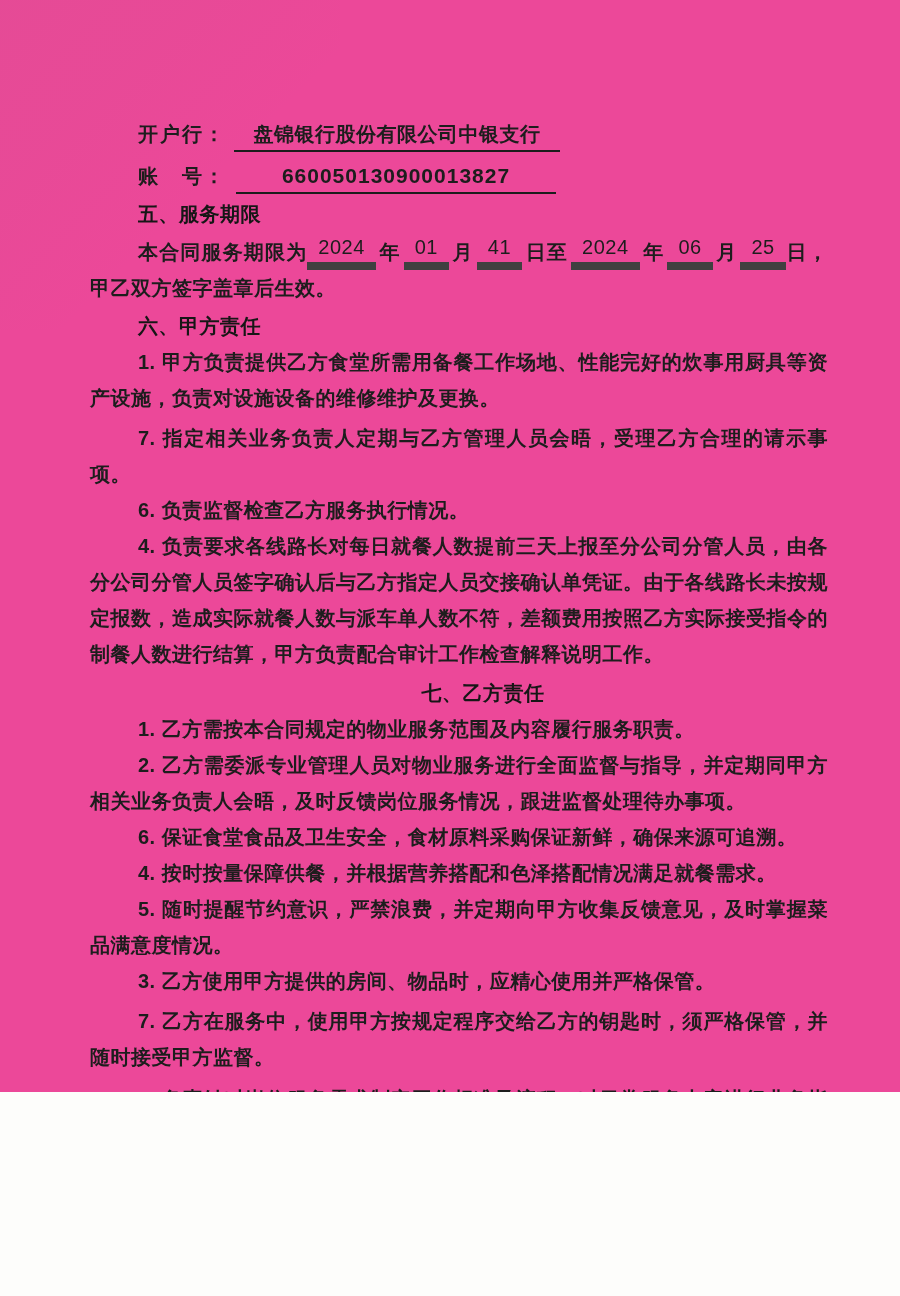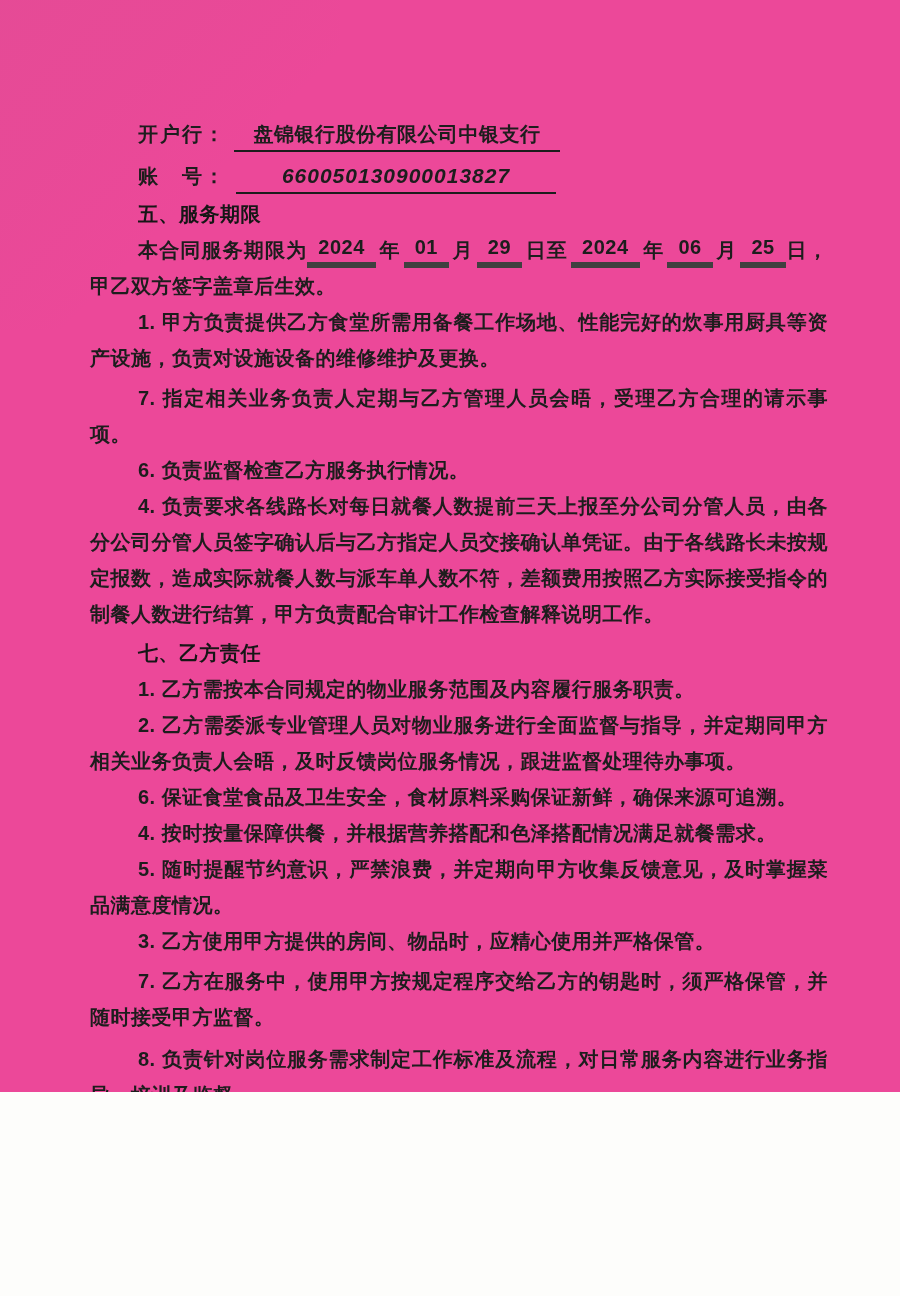--- a/index.html
+++ b/index.html
@@ -69,34 +69,33 @@
     padding: 0 10px;
     font-weight: 700;
   }
   .acct-val {
     min-width: 300px;
     margin-left: 10px;
     padding: 0 10px;
     font-weight: 700;
     letter-spacing: 1px;
     font-size: 21px;
-    font-style: italic;
   }
   .u {
     display: inline-block;
-    border-bottom: 6px solid #404040;
+    border-bottom: 8px solid #404040;
     padding: 0 11px;
     text-indent: 0;
     line-height: 30px;
-    font-weight: 700;
+    font-weight: 400;
     vertical-align: bottom;
   }
   .unit { margin: 0 3px; }
   .mt2 { margin-top: 2px !important; }
-  .mt3 { margin-top: 3px !important; }
+  .mt3 { margin-top: 3px !important; text-align: center; }
   .mt4 { margin-top: 4px !important; }
   .mt6 { margin-top: 6px !important; }
   .page-number {
     position: absolute;
     top: 1210px;
     left: 0;
     width: 900px;
     text-align: center;
     font-size: 17px;
     font-weight: 700;
@@ -115,23 +114,24 @@
       <span class="kv-label">开户行：</span><span class="uval bank-val">盘锦银行股份有限公司中银支行</span>
     </p>
 
     <p class="kv mt6">
       <span class="kv-label">账　号：</span><span class="uval acct-val">660050130900013827</span>
     </p>
 
     <h3 class="heading mt2">五、服务期限</h3>
 
     <p class="para period">
-      <span>本合同服务期限为</span><span class="u">2024</span><span class="unit">年</span><span class="u">01</span><span class="unit">月</span><span class="u">29</span><span class="unit">日至</span><span class="u">2024</span><span class="unit">年</span><span class="u">06</span><span class="unit">月</span><span class="u">25</span><span>日，甲乙双方签字盖章后生效。</span>
+      <span>本合同服务期限为</span><span class="u">2024</span><span class="unit">年</span><span class="u">01</span><span class="unit">月</span><span class="u">41</span><span class="unit">日至</span><span class="u">2024</span><span class="unit">年</span><span class="u">06</span><span class="unit">月</span><span class="u">25</span><span>日，甲乙双方签字盖章后生效。</span>
     </p>
 
+    <h3 class="heading mt2">六、甲方责任</h3>
 
     <p class="para">1. 甲方负责提供乙方食堂所需用备餐工作场地、性能完好的炊事用厨具等资产设施，负责对设施设备的维修维护及更换。</p>
     <p class="para mt4">7. 指定相关业务负责人定期与乙方管理人员会晤，受理乙方合理的请示事项。</p>
     <p class="para">6. 负责监督检查乙方服务执行情况。</p>
     <p class="para">4. 负责要求各线路长对每日就餐人数提前三天上报至分公司分管人员，由各分公司分管人员签字确认后与乙方指定人员交接确认单凭证。由于各线路长未按规定报数，造成实际就餐人数与派车单人数不符，差额费用按照乙方实际接受指令的制餐人数进行结算，甲方负责配合审计工作检查解释说明工作。</p>
 
     <h3 class="heading mt3">七、乙方责任</h3>
 
     <p class="para">1. 乙方需按本合同规定的物业服务范围及内容履行服务职责。</p>
     <p class="para">2. 乙方需委派专业管理人员对物业服务进行全面监督与指导，并定期同甲方相关业务负责人会晤，及时反馈岗位服务情况，跟进监督处理待办事项。</p>

